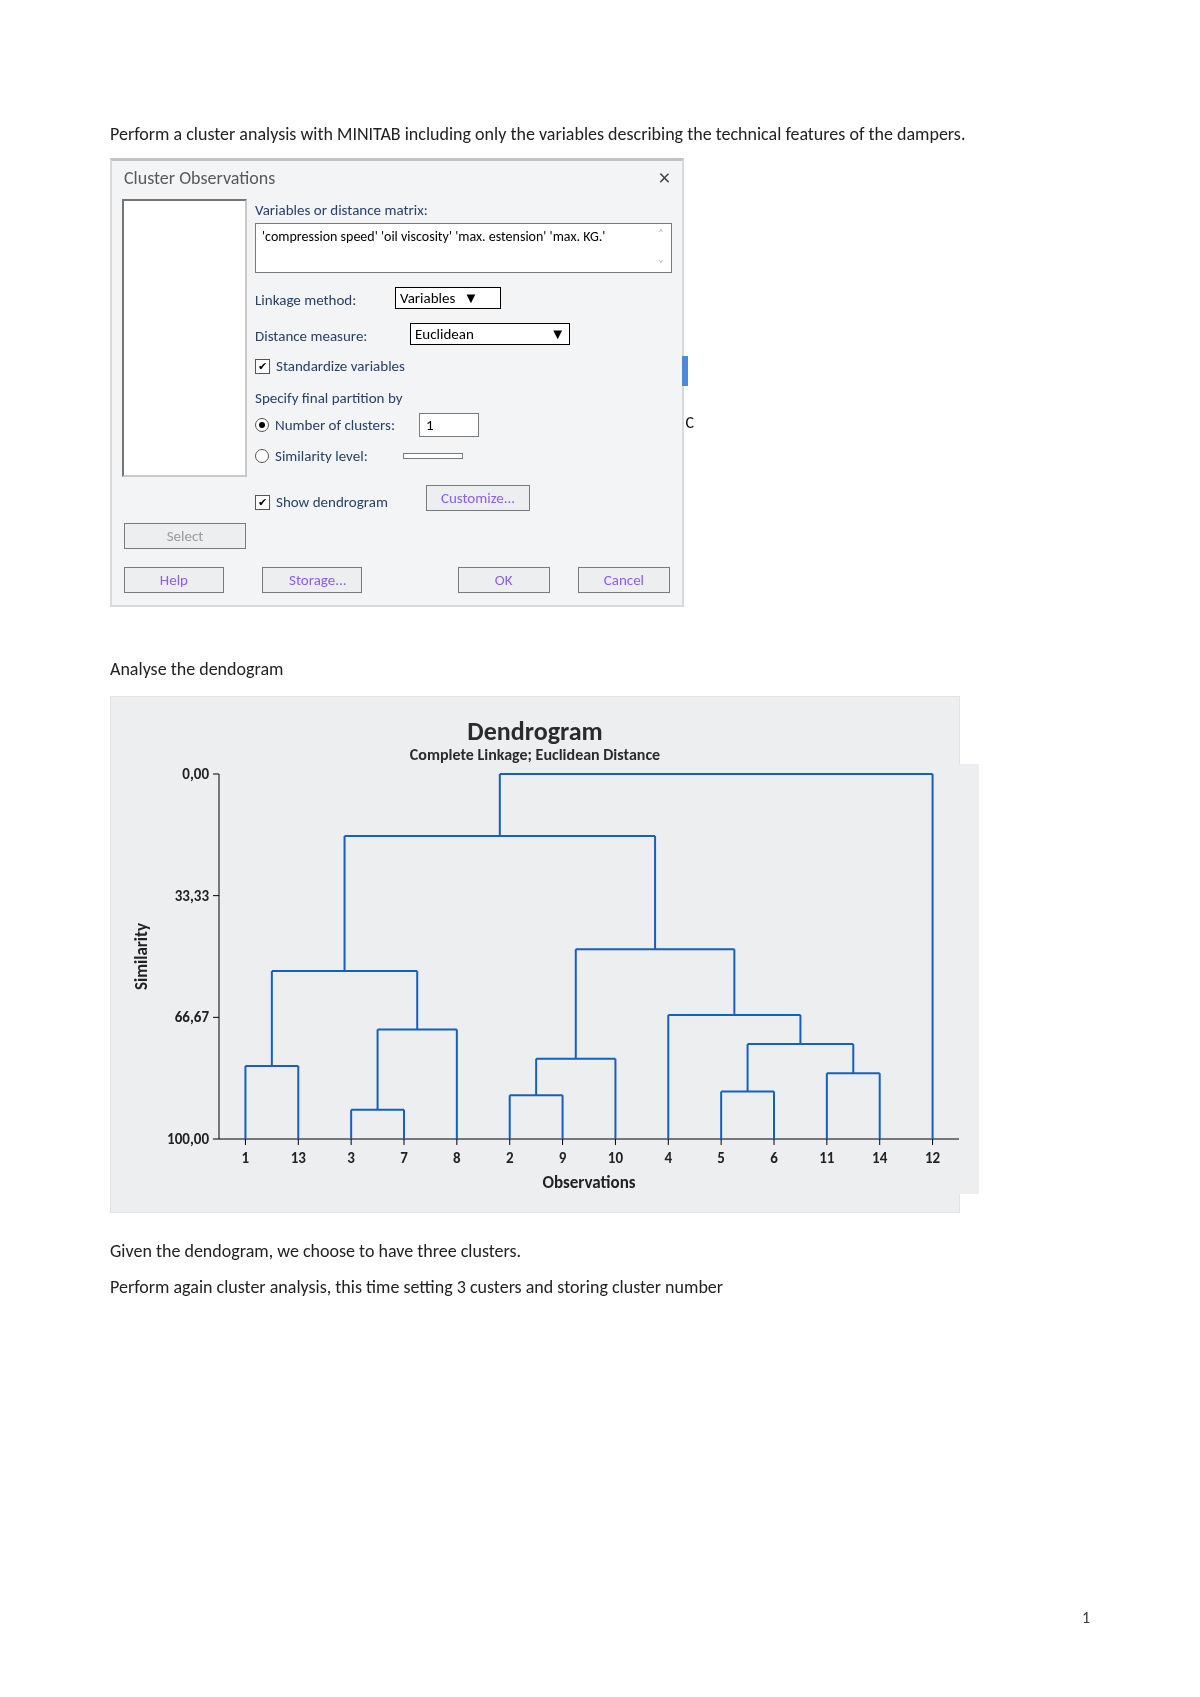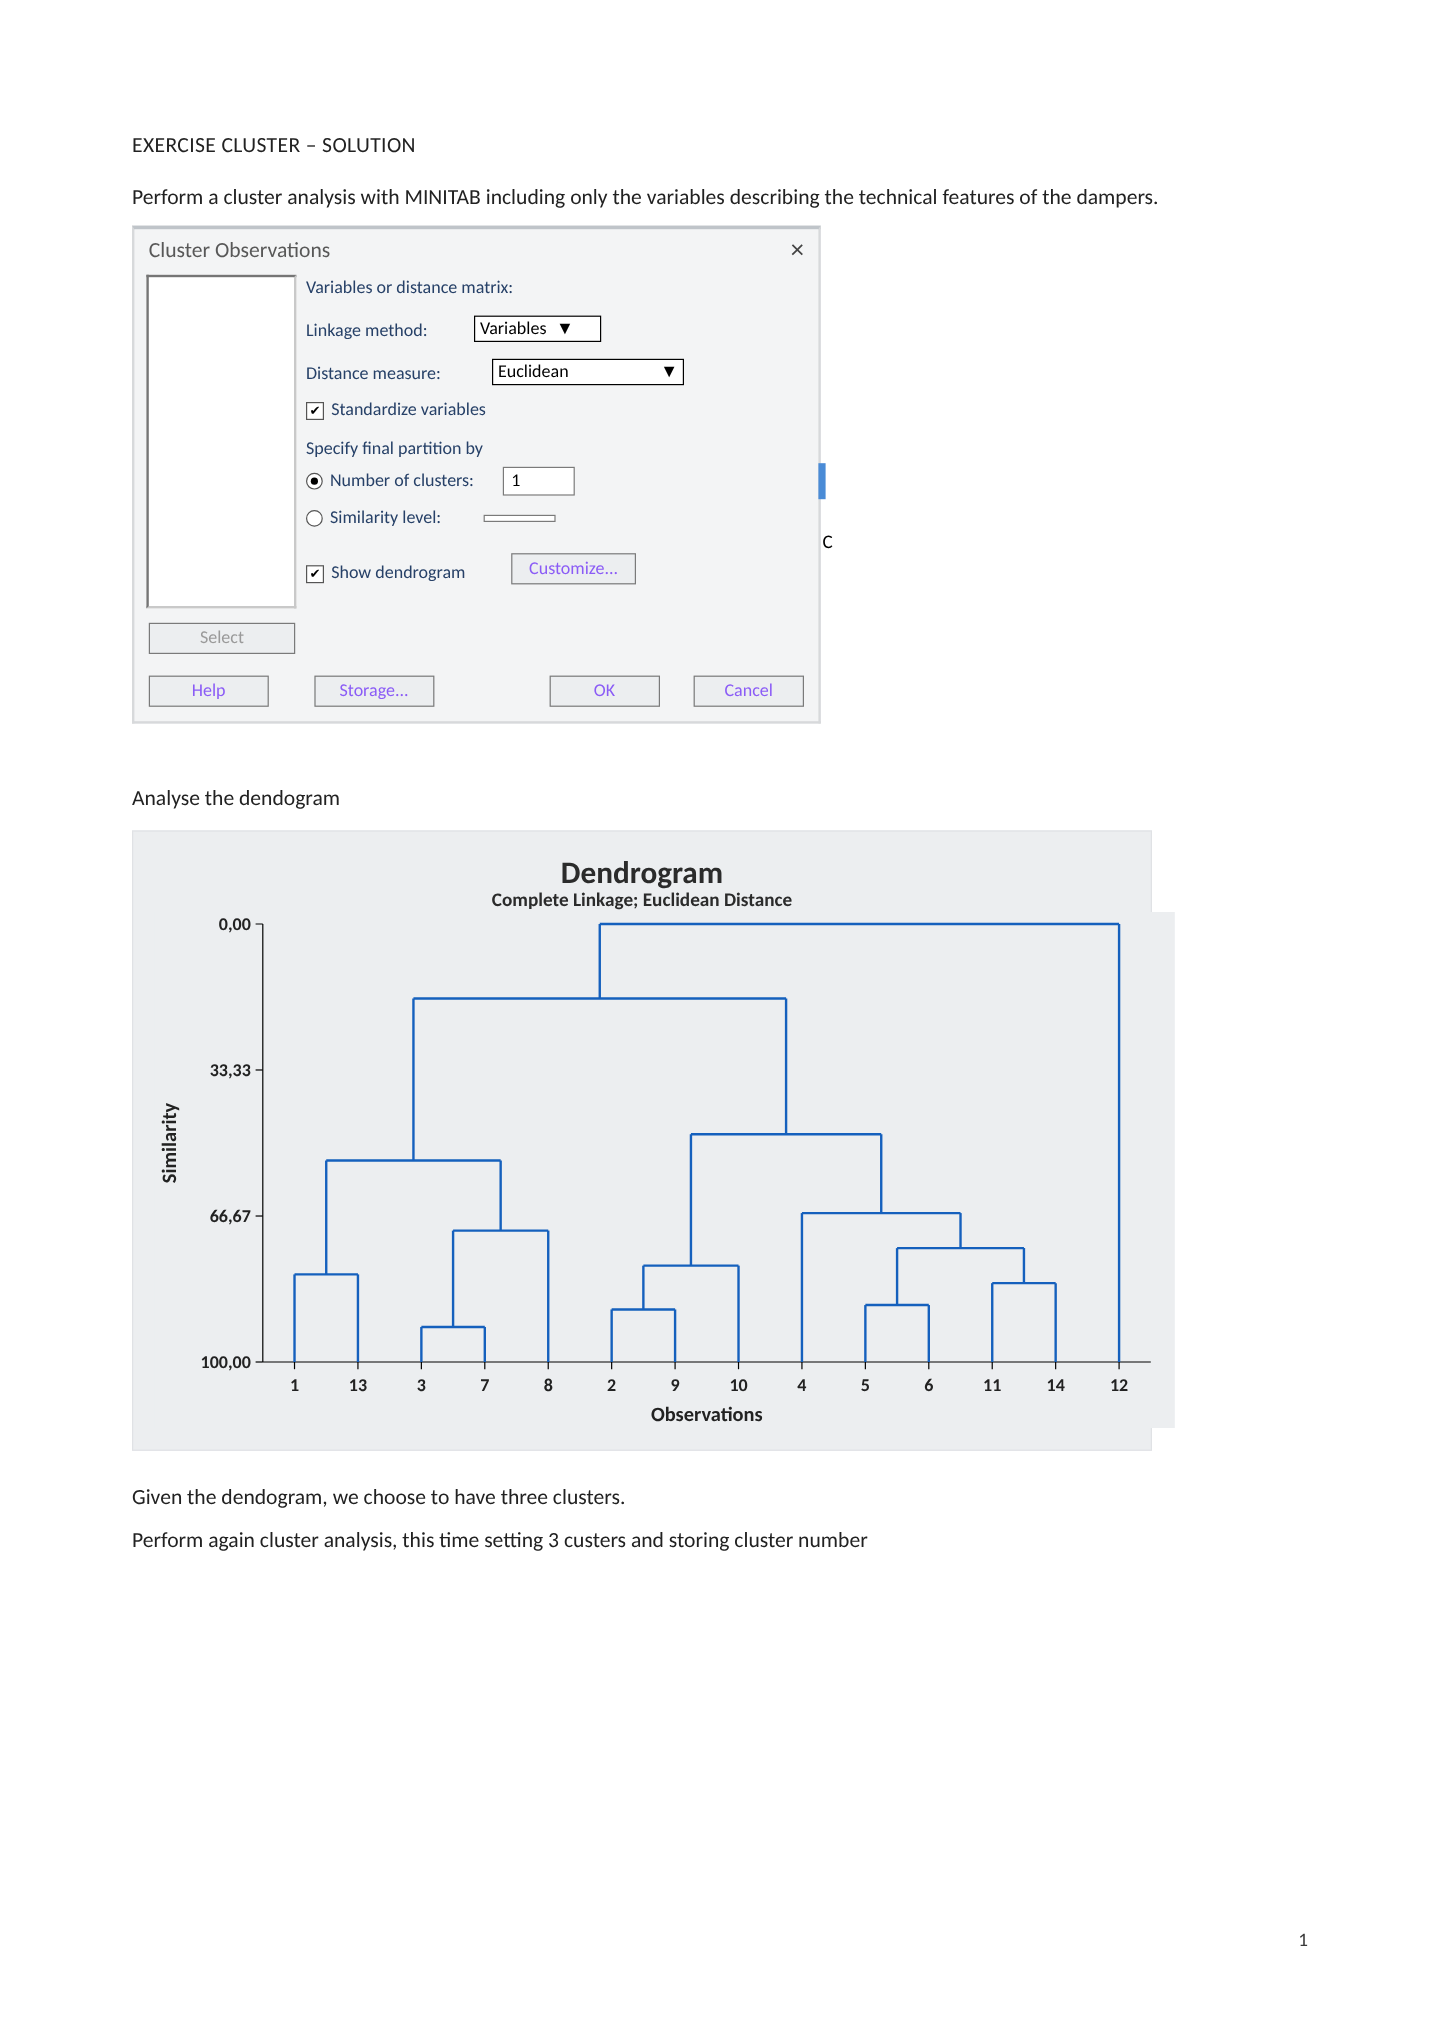--- a/index.html
+++ b/index.html
@@ -40,34 +40,40 @@
   .chart-title{text-align:center;font-family:"Segoe UI","Calibri",sans-serif;font-size:26px;color:#2b2b2b;font-weight:600}
   .chart-sub{text-align:center;font-family:"Segoe UI","Calibri",sans-serif;font-size:16px;color:#2b2b2b;font-weight:600;margin-top:-2px;margin-bottom:0}
   .chart-svg{display:block;margin:0 auto;background:#eceef0}
   .axis-label{font-family:"Segoe UI","Calibri",sans-serif;font-weight:600;font-size:17px;fill:#222}
   .tick{font-family:"Segoe UI","Calibri",sans-serif;font-weight:600;font-size:15px;fill:#222}
 </style>
 </head>
 <body>
 
 <div class="page">
-  <div class="doc-title">EXERCISE CLUSTER – SOLUTION</div>
   <div class="doc-para">Perform a cluster analysis with MINITAB including only the variables describing the technical features of the dampers.</div>
 
   <div class="dlg-wrap">
     <div class="side-accent"></div>
     <div class="side-c">C</div>
     <div class="dlg-title">
       <span>Cluster Observations</span>
       <span class="x">×</span>
     </div>
     <div class="dlg-body">
       <div class="dlg-left"></div>
       <div class="dlg-right">
         <div class="dlg-label">Variables or distance matrix:</div>
+        <div class="dlg-textarea">
+          <span>'compression speed' 'oil viscosity' 'max. estension' 'max. KG.'</span>
+          <span class="dlg-spin">
+            <span>˄</span>
+            <span>˅</span>
+          </span>
+        </div>
 
         <div class="row">
           <span class="lbl">Linkage method:</span>
           <span class="cbo" style="width:96px">
             <span>Variables</span>
             <span class="arrow">▼</span>
           </span>
         </div>
         <div class="row">
           <span class="lbl" style="width:155px">Distance measure:</span>
@@ -101,21 +107,21 @@
           </span>
           <span class="btn" style="margin-left:38px">Customize...</span>
         </div>
       </div>
     </div>
     <div class="dlg-buttons" style="padding-top:0">
       <span class="btn dis" style="width:92px;text-align:center">Select</span>
     </div>
     <div class="dlg-buttons">
       <span class="btn" style="width:92px;text-align:center">Help</span>
-      <span class="btn" style="width:92px;text-align:center;margin-left:-10px">Storage...</span>
+      <span class="btn" style="width:92px;text-align:right;margin-left:-10px">Storage...</span>
       <span class="spacer"></span>
       <span class="btn" style="width:82px;text-align:center">OK</span>
       <span class="btn" style="width:82px;text-align:center;margin-left:-20px">Cancel</span>
     </div>
   </div>
 
   <div class="doc-para" style="margin-top:50px">Analyse the dendogram</div>
 
   <div class="chart-wrap">
     <div class="chart-title">Dendrogram</div>

